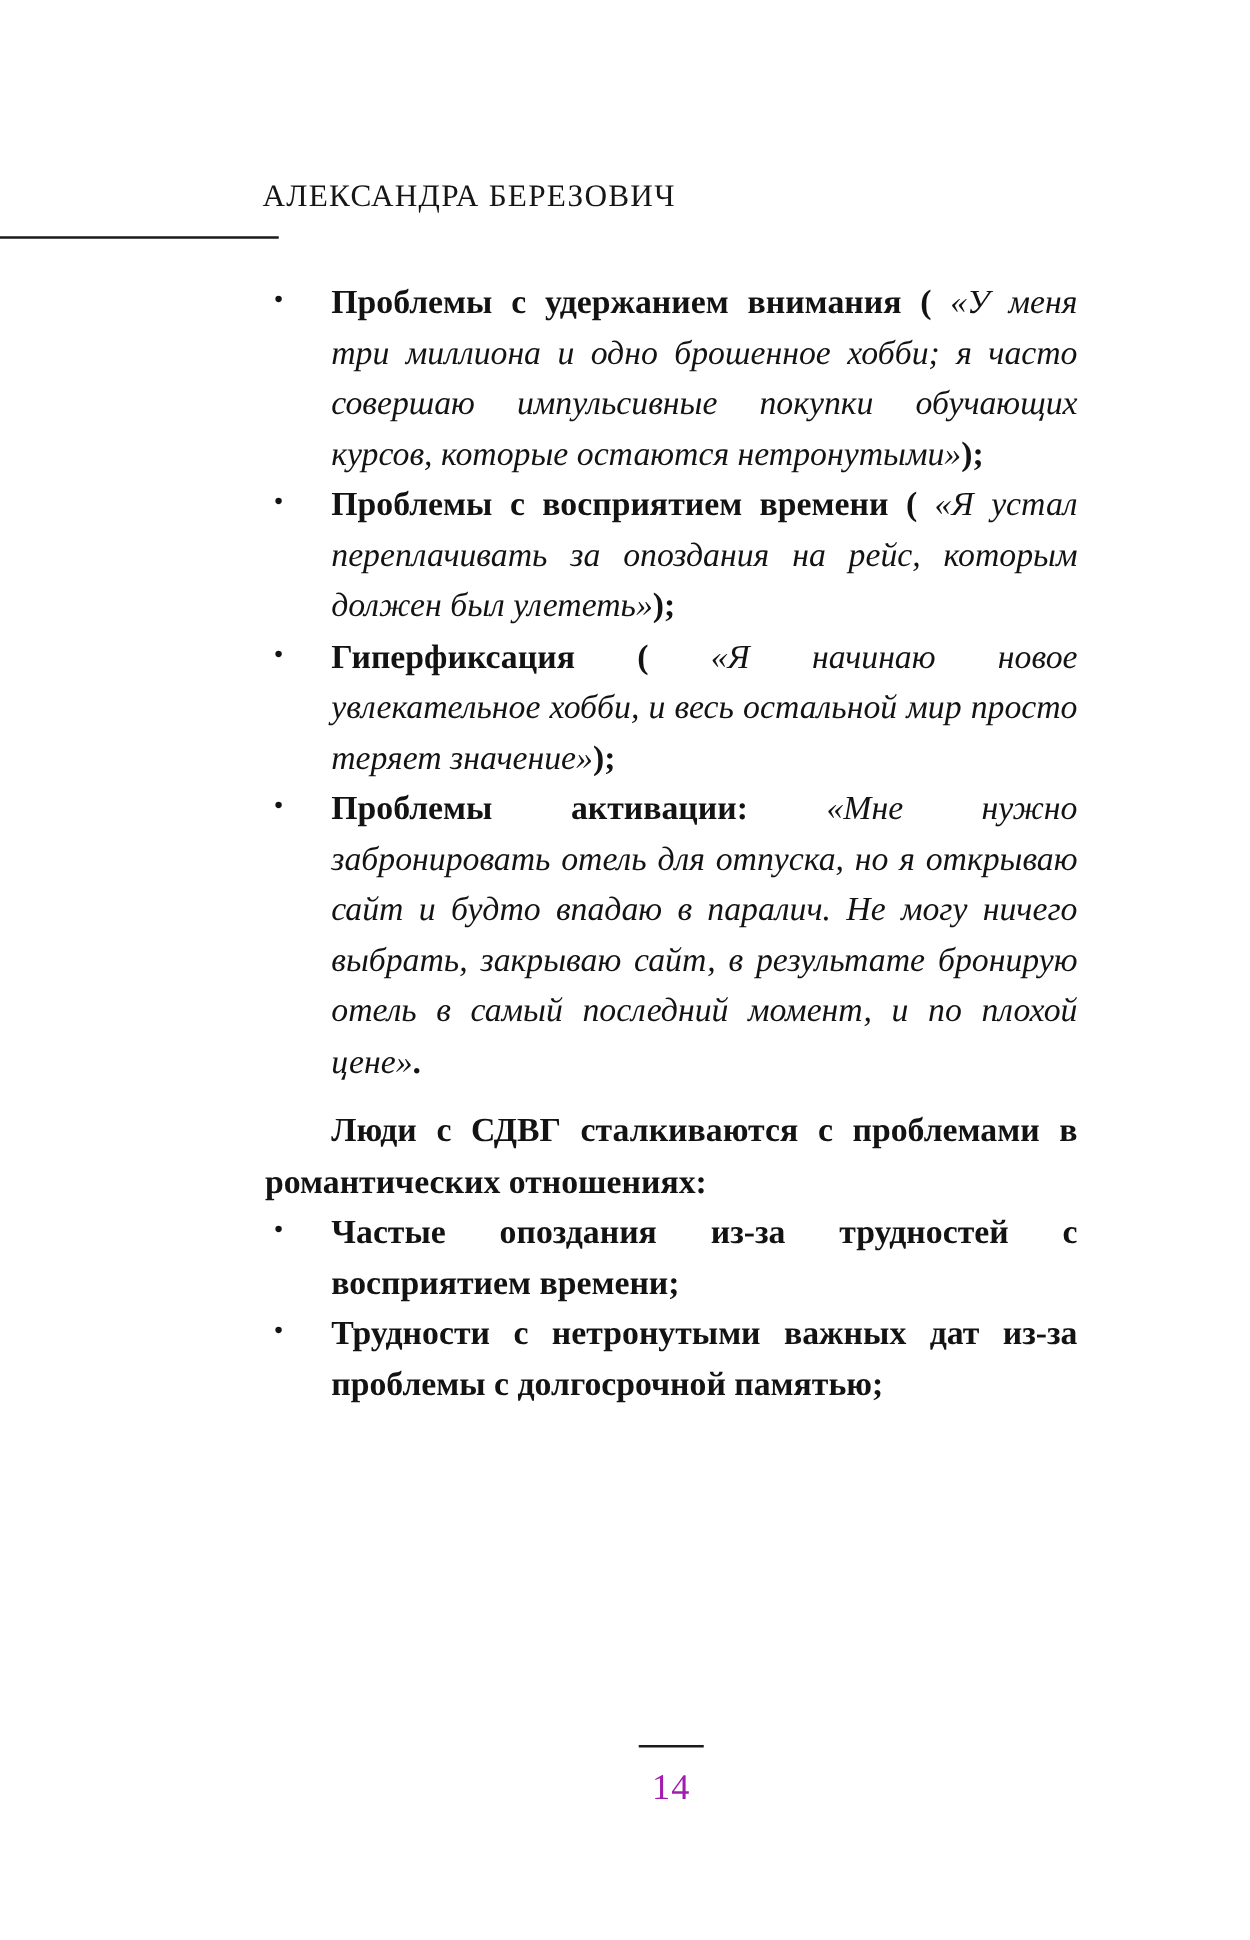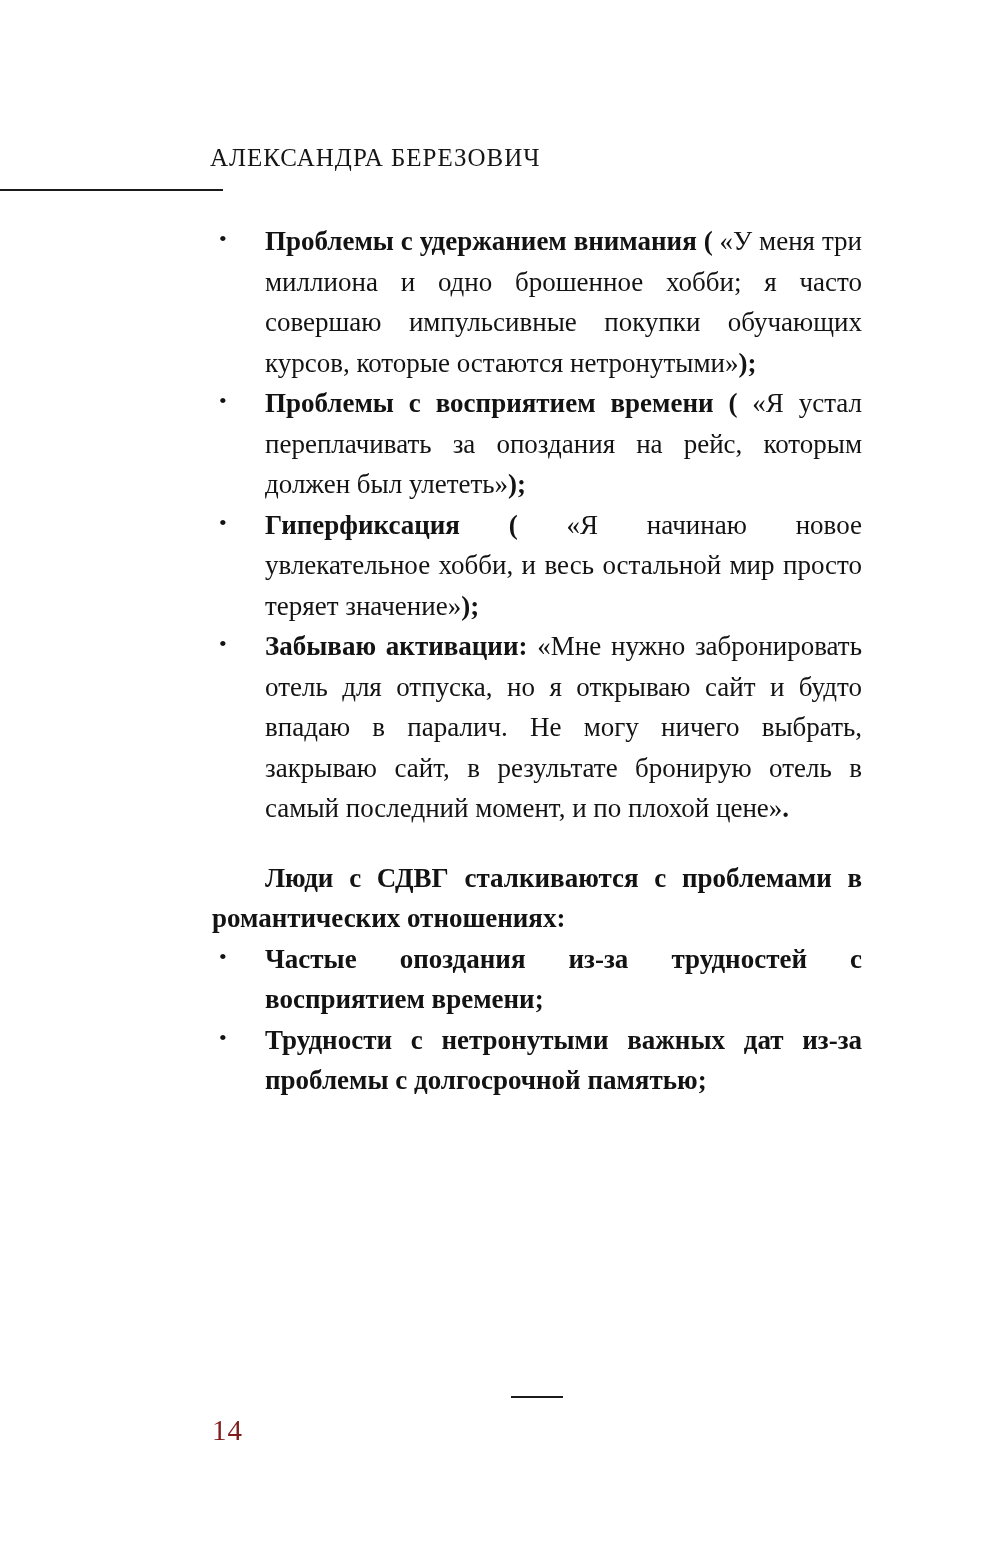--- a/index.html
+++ b/index.html
@@ -47,60 +47,60 @@
     padding-left: 53px;
   }
   .bullet .marker {
     position: absolute;
     left: 7px;
     top: -2px;
     font-size: 22px;
     line-height: 40.5px;
   }
   .para { text-indent: 53px; }
-  .gap-before { margin-top: 29px; }
+  .gap-before { margin-top: 15px; }
   .seg.roman { font-style: normal; font-weight: bold; }
-  .seg.italic { }
+  .seg.italic { font-style: italic; }
   .seg.bolditalic { font-style: italic; font-weight: bold; letter-spacing: 0.2px; }
   
   .footer-rule {
     position: absolute;
     left: 511px;
     top: 1396px;
     width: 52px;
     height: 2px;
     background: #1b1b1b;
   }
   .page-number {
     position: absolute;
     left: 212px;
     top: 1414px;
     width: 650px;
-    text-align: left;
+    text-align: center;
     font-size: 29px;
     letter-spacing: 1px;
-    color: #7f1d1d;
+    color: #a21caf;
   }
 </style>
 </head>
 <body>
 
 <div class="page">
 
   <header>
     <div class="running-header">АЛЕКСАНДРА БЕРЕЗОВИЧ</div>
     <div class="header-rule"></div>
   </header>
 
   <main class="content">
 
   <div class="block bullet"><span class="marker">•</span><span class="seg roman">Проблемы с удержанием внимания (&nbsp;</span><span class="seg italic">«У меня три миллиона и одно брошенное хобби; я часто совершаю импульсивные покупки обучающих курсов, которые остаются нетронутыми»</span><span class="seg roman">);</span></div>
       <div class="block bullet"><span class="marker">•</span><span class="seg roman">Проблемы с восприятием времени (&nbsp;</span><span class="seg italic">«Я устал переплачивать за опоздания на рейс, которым должен был улететь»</span><span class="seg roman">);</span></div>
       <div class="block bullet"><span class="marker">•</span><span class="seg roman">Гиперфиксация (&nbsp;</span><span class="seg italic">«Я начинаю новое увлекательное хобби, и весь остальной мир просто теряет значение»</span><span class="seg roman">);</span></div>
-      <div class="block bullet"><span class="marker">•</span><span class="seg roman">Забываю активации: </span><span class="seg italic">«Мне нужно забронировать отель для отпуска, но я открываю сайт и будто впадаю в паралич. Не могу ничего выбрать, закрываю сайт, в результате бронирую отель в самый последний момент, и по плохой цене»</span><span class="seg roman">.</span></div>
+      <div class="block bullet"><span class="marker">•</span><span class="seg roman">Проблемы активации: </span><span class="seg italic">«Мне нужно забронировать отель для отпуска, но я открываю сайт и будто впадаю в паралич. Не могу ничего выбрать, закрываю сайт, в результате бронирую отель в самый последний момент, и по плохой цене»</span><span class="seg roman">.</span></div>
       <p class="block para gap-before"><span class="seg roman">Люди с СДВГ сталкиваются с проблемами в романтических отношениях:</span></p>
       <div class="block bullet"><span class="marker">•</span><span class="seg roman">Частые опоздания из-за трудностей с восприятием времени;</span></div>
       <div class="block bullet"><span class="marker">•</span><span class="seg roman">Трудности с нетронутыми важных дат из-за проблемы с долгосрочной памятью;</span></div>
     </main>
 
   <footer>
     <div class="footer-rule"></div>
     <div class="page-number">14</div>
   </footer>
 

